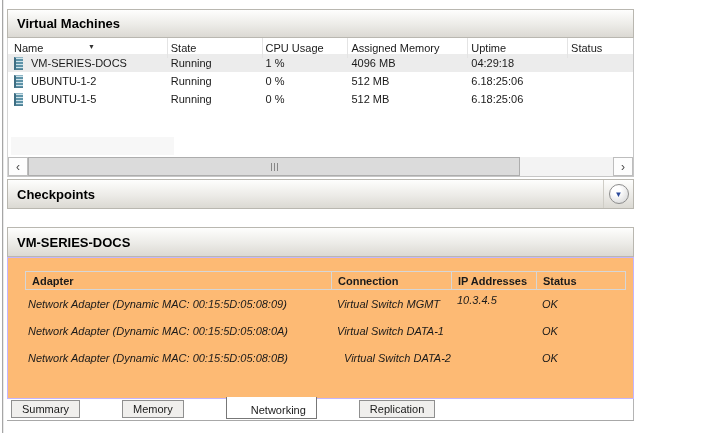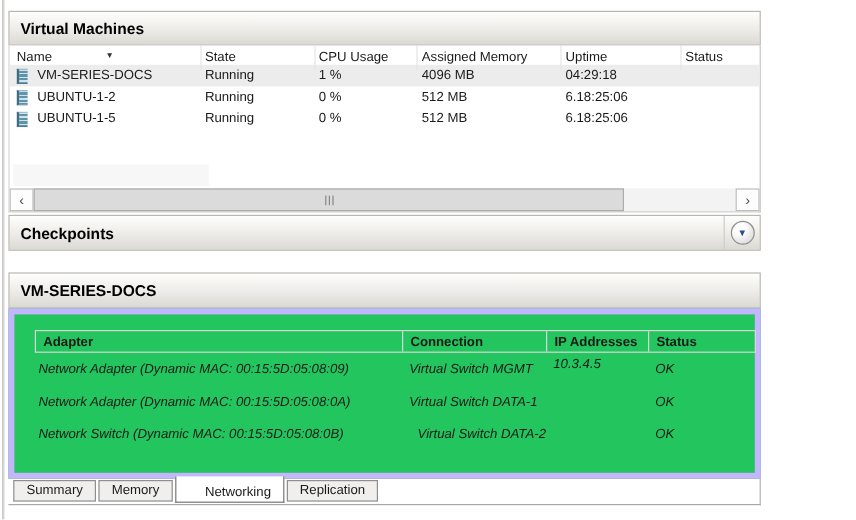--- a/index.html
+++ b/index.html
@@ -72,37 +72,37 @@
   .expander-circle {
     width:20px; height:20px; border-radius:50%;
     background:radial-gradient(circle at 35% 30%, #ffffff 25%, #e3e3e3 70%, #cccccc 100%);
     border:1px solid #8d8d8d; display:flex; align-items:center; justify-content:center;
     font-size:8px; color:#2b4a9b; cursor:pointer;
   }
 
   
   .details-panel {
     position:absolute; left:7px; top:257px; width:627px; height:142px;
-    background:#22c55e; border:5px solid #c4b5fd;
+    background:#fdba74; border:1px solid #c4b5fd;
   }
   .dt-table { position:absolute; left:17px; top:13px; width:601px; font-size:11px; }
   .dt-header { display:flex; height:19px; border:1px solid #d6d6d6; font-weight:bold; }
   .dt-header .dcell { border-right:1px solid #d6d6d6; padding:3px 0 0 6px; }
   .dt-header .dcell:last-child { border-right:none; }
   .d0 { width:306px; } .d1 { width:120px; } .d2 { width:85px; } .d3 { width:88px; }
   .dt-row { display:flex; height:27px; padding-top:8px;font-style:italic; }
   .dt-row .dcell { padding-left:6px; overflow:hidden; white-space:nowrap; }
   .dt-row .d0 { padding-left:3px; }
   .dt-row .indent { padding-left:13px; }
   .ip-raised { position:relative; top:-4px; padding-left:9px; }
 
   
   .tab-strip {
     position:absolute; left:7px; top:399px; width:627px; height:22px;
-    border-right:1px solid #b4b4b4; display:flex; padding-left:4px;
+    border-right:1px solid #b4b4b4; display:flex; padding-left:4px;gap:40px;
   }
   .tab {
     height:18px; margin-top:1px; margin-right:2px; padding:0 10px;
     background:#f0efed; border:1px solid #8f8f8f;
     font-size:11px; display:flex; align-items:center; cursor:pointer;
   }
   .tab.active {
     position:relative; z-index:5; height:22px; margin-top:-2px;
     background:#ffffff; border-top:none; border-color:#777777; padding-top:4px;padding-left:24px;
   }
@@ -217,21 +217,21 @@
       </div>
 
       <div class="dt-row">
         <div class="dcell d0">Network Adapter (Dynamic MAC: 00:15:5D:05:08:0A)</div>
         <div class="dcell d1">Virtual Switch DATA-1</div>
         <div class="dcell d2"></div>
         <div class="dcell d3">OK</div>
       </div>
 
       <div class="dt-row">
-        <div class="dcell d0">Network Switch (Dynamic MAC: 00:15:5D:05:08:0B)</div>
+        <div class="dcell d0">Network Adapter (Dynamic MAC: 00:15:5D:05:08:0B)</div>
         <div class="dcell d1 indent">Virtual Switch DATA-2</div>
         <div class="dcell d2"></div>
         <div class="dcell d3">OK</div>
       </div>
     </div>
   </div>
 
   <div class="tab-strip">
     <div class="tab">Summary</div>
     <div class="tab">Memory</div>

